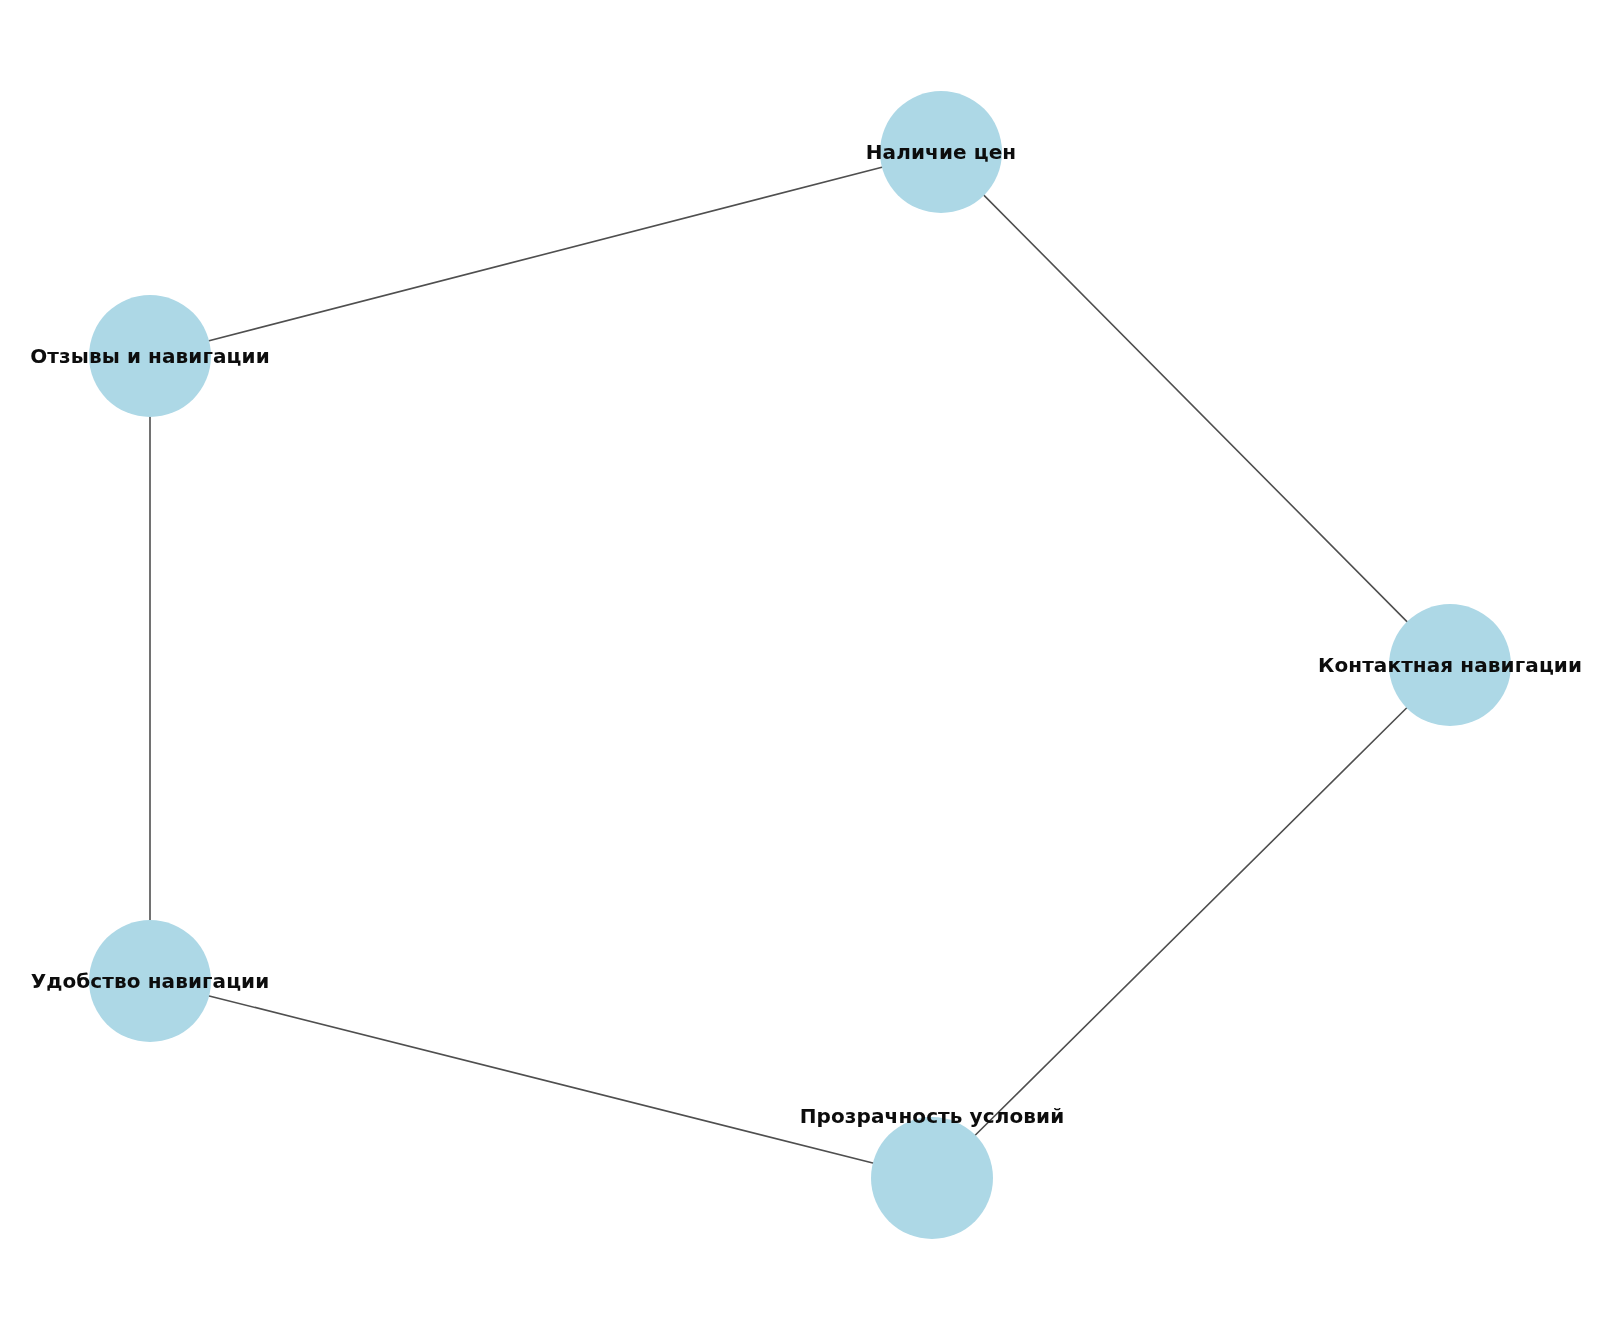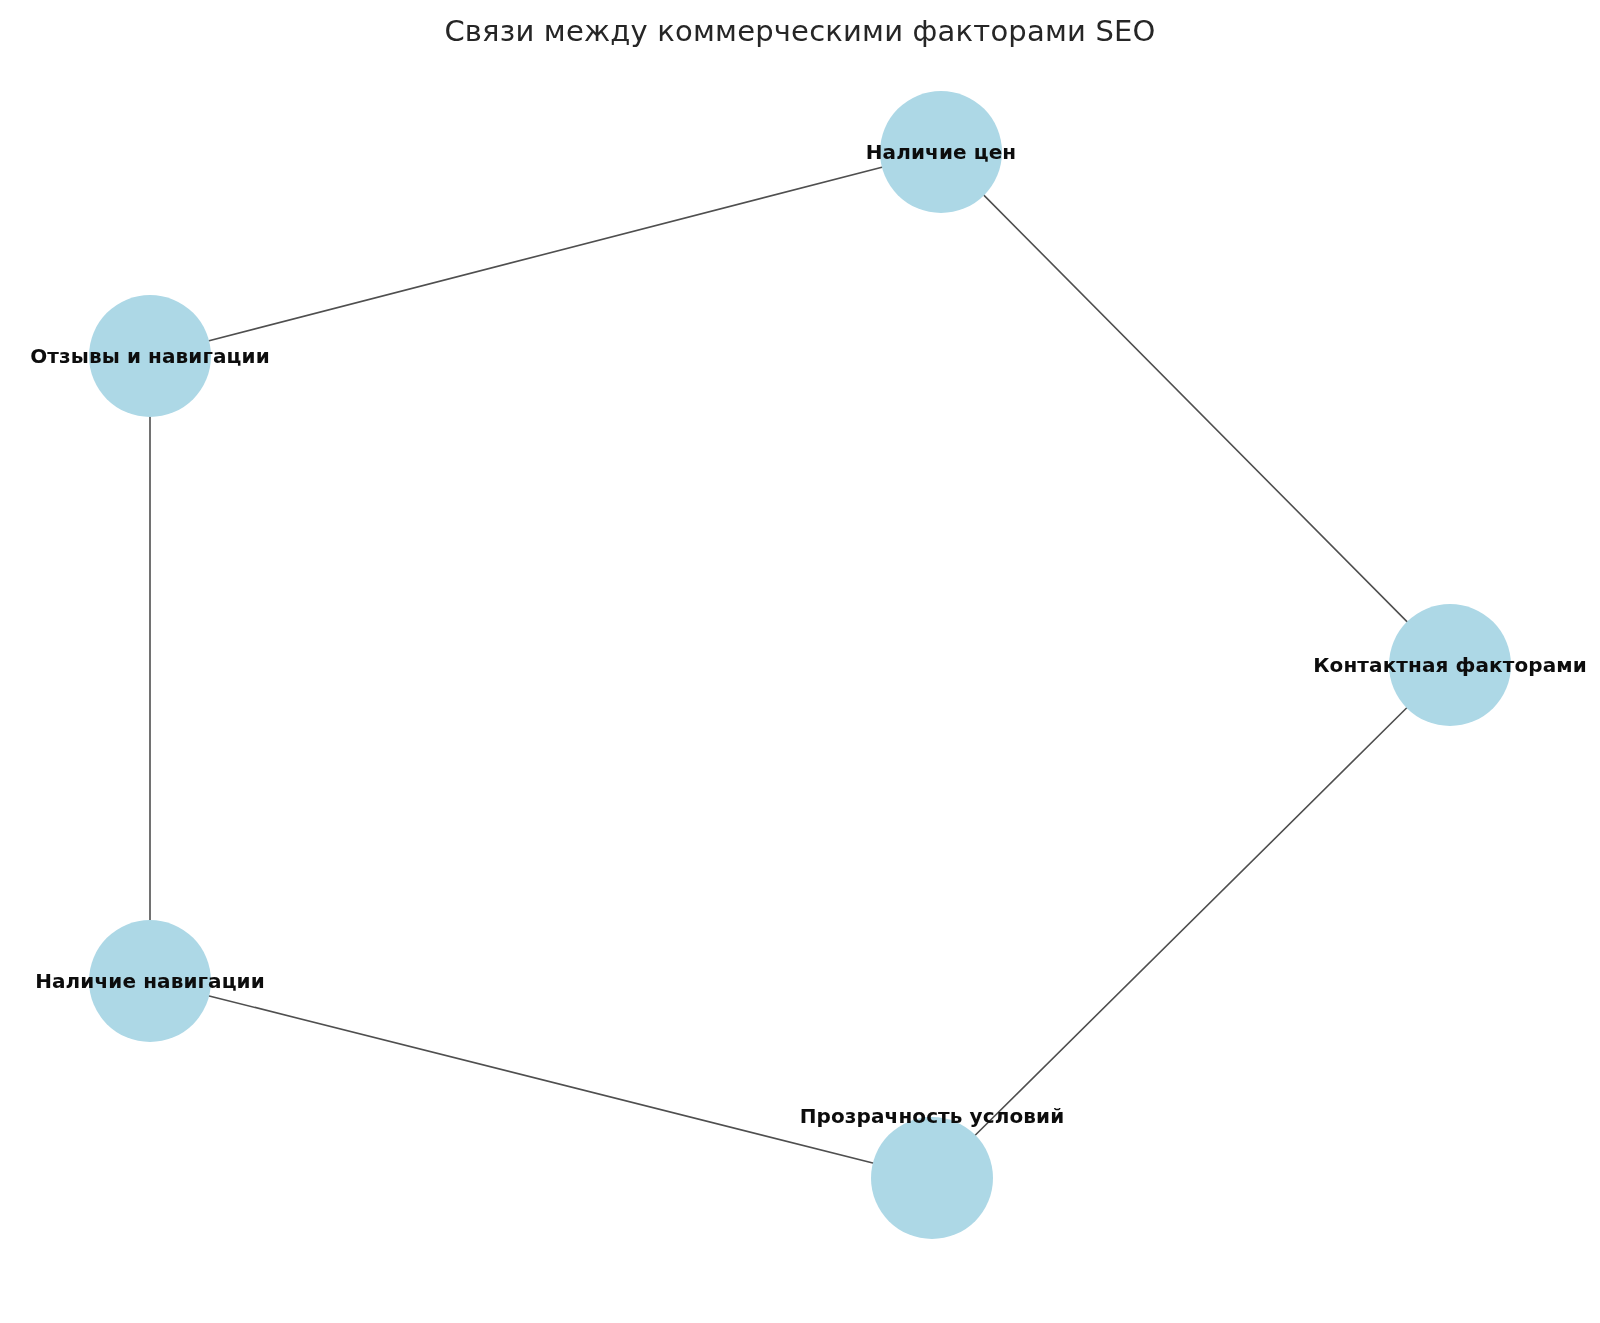--- a/index.html
+++ b/index.html
@@ -62,21 +62,20 @@
     pointer-events: none;
     letter-spacing: 0.1px;
     text-align: center;
   }
 </style>
 </head>
 <body>
 
 <div id="figure">
 
-  <div id="chart-title">Связи между коммерческими факторами SEO</div>
 
   <svg id="graph-svg" viewBox="0 0 1600 1323">
     <g id="edges-layer">
         <line x1="207.1306162852428" y1="341.26593461164407" x2="883.8693837147572" y2="166.73406538835593" class="edge-line" stroke="#4f4f4f"></line>
         <line x1="982.5556968724655" y1="193.88226423492114" x2="1408.4443031275343" y2="623.1177357650789" class="edge-line" stroke="#4f4f4f"></line>
         <line x1="1408.0788684402592" y1="706.5164874327164" x2="973.9211315597408" y2="1136.4835125672837" class="edge-line" stroke="#4f4f4f"></line>
         <line x1="874.7875074787261" y1="1163.587134236968" x2="207.2124925212739" y2="995.412865763032" class="edge-line" stroke="#4f4f4f"></line>
         <line x1="150" y1="922" x2="150" y2="415" class="edge-line" stroke="#4f4f4f"></line>
       </g>
     <g id="nodes-layer">
@@ -84,18 +83,18 @@
         <circle cx="150" cy="356" r="61" class="node-circle" fill="#ADD8E6"></circle>
         <circle cx="1450" cy="665" r="61" class="node-circle" fill="#ADD8E6"></circle>
         <circle cx="150" cy="981" r="61" class="node-circle" fill="#ADD8E6"></circle>
         <circle cx="932" cy="1178" r="61" class="node-circle" fill="#ADD8E6"></circle>
       </g>
   </svg>
 
   <div id="labels-layer">
       <div class="node-label" style="left: 941px; top: 152px;">Наличие цен</div>
       <div class="node-label" style="left: 150px; top: 356px;">Отзывы и навигации</div>
-      <div class="node-label" style="left: 1450px; top: 665px;">Контактная факторами</div>
-      <div class="node-label" style="left: 150px; top: 981px;">Наличие навигации</div>
+      <div class="node-label" style="left: 1450px; top: 665px;">Контактная навигации</div>
+      <div class="node-label" style="left: 150px; top: 981px;">Удобство навигации</div>
       <div class="node-label" style="left: 932px; top: 1116px;">Прозрачность условий</div>
     </div>
 
 </div>
 
 </body></html>

